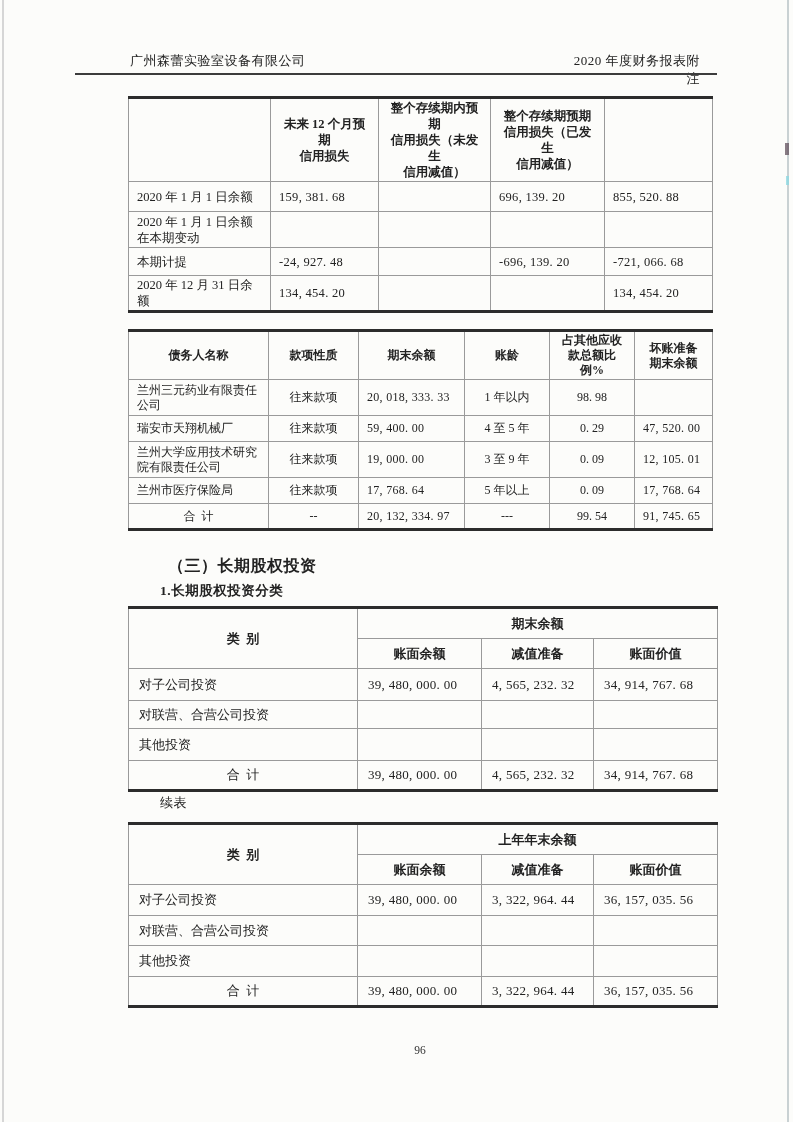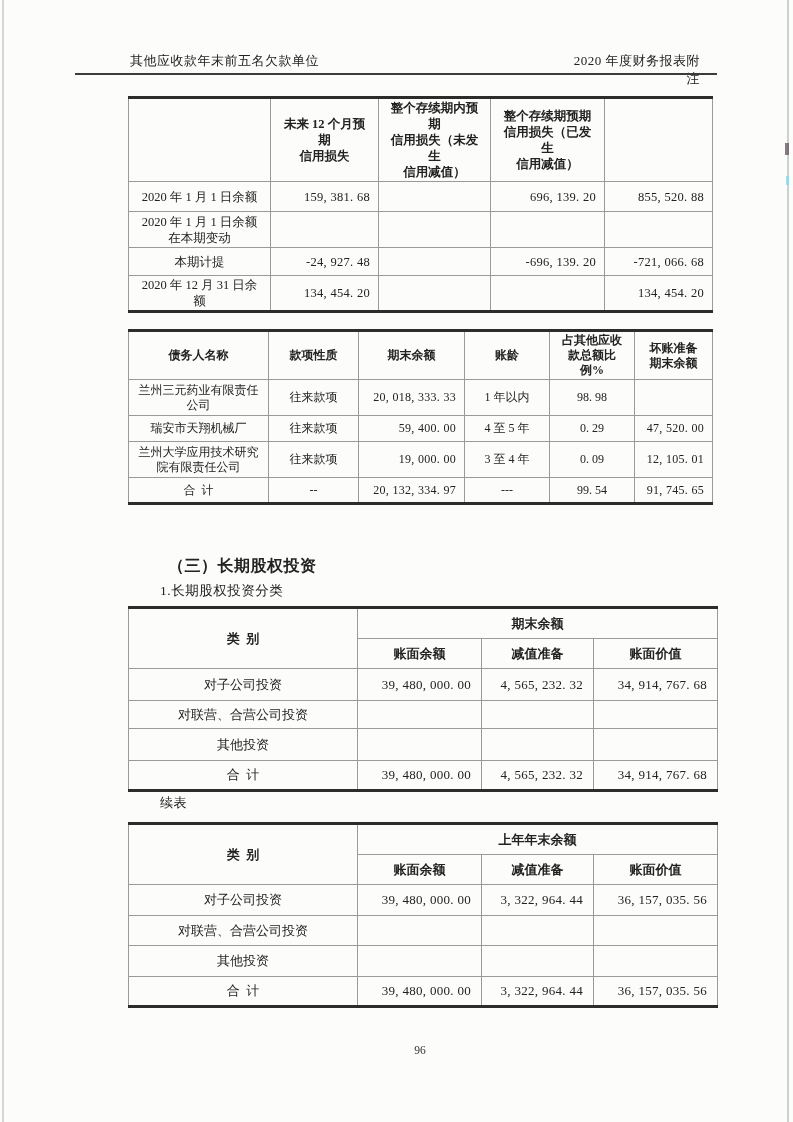--- a/index.html
+++ b/index.html
@@ -20,58 +20,58 @@
 
   
   .hdr-company{position:absolute;left:130px;top:52px;font-size:13px;letter-spacing:.5px;}
   .hdr-report{position:absolute;left:570px;top:52px;width:130px;font-size:13px;text-align:right;letter-spacing:.5px;}
   .hdr-rule{position:absolute;left:75px;top:73px;width:642px;height:2px;background:#3c3c3c;}
 
   
   .sec-h{position:absolute;font-weight:bold;letter-spacing:.5px;}
   #sec4{left:160px;top:306px;font-size:13.5px;}
   #sec3{left:168px;top:556px;font-size:16px;}
-  #sub1{left:160px;top:582px;font-size:13.5px;font-weight:normal;}
+  #sub1{left:160px;top:582px;font-size:13.5px;font-weight:bold;}
   #cont-label{left:160px;top:794px;font-size:13px;font-weight:normal;}
 
   
   table.doc{border-collapse:collapse;table-layout:fixed;position:absolute;
     border-top:3px solid #2c2c2c;border-bottom:3px solid #2c2c2c;}
   table.doc td,table.doc th{
     border:1px solid #9a9a9a;
     vertical-align:middle;
     padding:1px 8px;
     white-space:pre-wrap;
     overflow:hidden;
     font-weight:normal;
   }
   table.doc th{font-weight:600;text-align:center;}
-  .lbl{text-align:center;font-family:Liberation Serif, serif;}
-  .num{text-align:right;letter-spacing:.3px;}
+  .lbl{text-align:left;font-family:Liberation Serif, serif;}
+  .num{text-align:left;letter-spacing:.3px;}
   .ctr{text-align:center;margin-left:27px;}
 
   #t1{left:128px;top:96px;width:584px;font-size:12.5px;line-height:16px;}
   #t2{left:128px;top:329px;width:584px;font-size:12px;line-height:15px;}
   #t3{left:128px;top:606px;width:589px;font-size:13px;line-height:16px;}
   #t4{left:128px;top:822px;width:589px;font-size:13px;line-height:16px;}
   #t3 td,#t4 td{padding:1px 10px;}
 
   .page-num{position:absolute;left:0;top:1044px;width:840px;text-align:center;font-size:11.5px;color:#333;}
 </style>
 </head>
 <body>
 
 <div class="page">
 
   <div class="edge-left"></div>
   <div class="edge-right"></div>
   <div class="edge-speck"></div>
   <div class="edge-speck2"></div>
 
-  <div class="hdr-company">其他应收款年末前五名欠款单位</div>
+  <div class="hdr-company">广州森蕾实验室设备有限公司</div>
   <div class="hdr-report">2020 年度财务报表附注</div>
   <div class="hdr-rule"></div>
 
   <table class="doc" id="t1">
     <colgroup>
         <col style="width:142px">
         <col style="width:108px">
         <col style="width:112px">
         <col style="width:114px">
         <col style="width:108px">
@@ -154,23 +154,31 @@
       <td class="ctr">往来款项</td>
       <td class="num">59, 400. 00</td>
       <td class="ctr">4 至 5 年</td>
       <td class="ctr">0. 29</td>
       <td class="num">47, 520. 00</td>
     </tr>
     <tr style="height:36px">
       <td class="lbl">兰州大学应用技术研究院有限责任公司</td>
       <td class="ctr">往来款项</td>
       <td class="num">19, 000. 00</td>
-      <td class="ctr">3 至 4 年</td>
+      <td class="ctr">3 至 9 年</td>
       <td class="ctr">0. 09</td>
       <td class="num">12, 105. 01</td>
+    </tr>
+    <tr style="height:26px">
+      <td class="lbl">兰州市医疗保险局</td>
+      <td class="ctr">往来款项</td>
+      <td class="num">17, 768. 64</td>
+      <td class="ctr">5 年以上</td>
+      <td class="ctr">0. 09</td>
+      <td class="num">17, 768. 64</td>
     </tr>
     <tr style="height:26px">
       <td class="ctr">合  计</td>
       <td class="ctr">--</td>
       <td class="num">20, 132, 334. 97</td>
       <td class="ctr">---</td>
       <td class="ctr">99. 54</td>
       <td class="num">91, 745. 65</td>
     </tr>
   </tbody>

